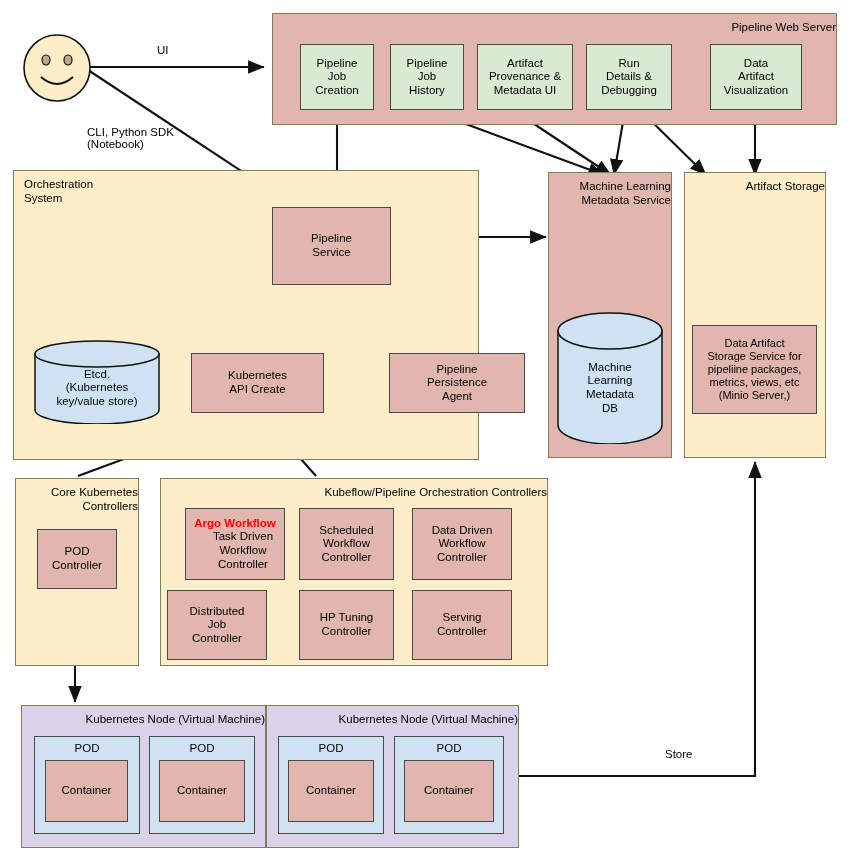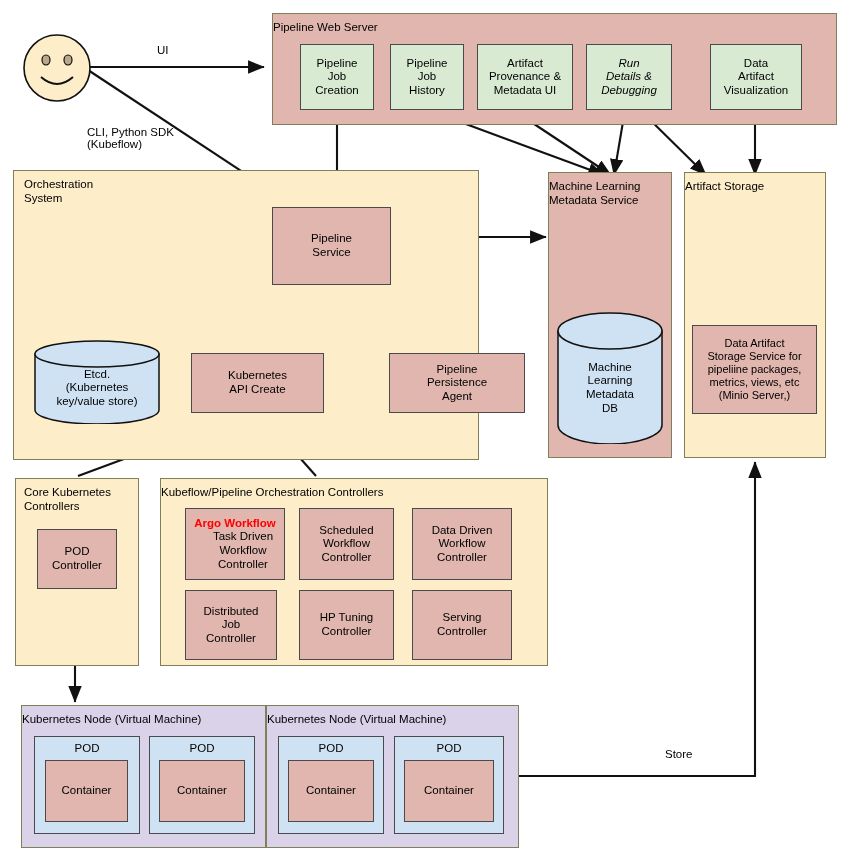--- a/index.html
+++ b/index.html
@@ -2,21 +2,21 @@
 <html><head>
 <meta charset="utf-8">
 <title>Kubeflow Pipelines Architecture</title>
 <style>
   html,body{margin:0;padding:0;background:#ffffff;}
   body{font-family:"Liberation Sans",sans-serif;}
   #stage{position:relative;width:850px;height:865px;background:#fff;overflow:hidden;}
   #edges{position:absolute;left:0;top:0;width:850px;height:865px;pointer-events:none;}
   .node{position:absolute;box-sizing:border-box;display:flex;align-items:center;justify-content:center;text-align:center;line-height:1.18;color:#000;}
   .grp{border:1px solid #7f7f5a;align-items:flex-start;}
-  .grp > .grp-title{width:100%;text-align:left;padding-top:7px;font-size:11.5px;}
+  .grp > .grp-title{width:100%;text-align:right;padding-top:7px;font-size:11.5px;}
   .grp-left > .grp-title{text-align:left;padding-left:10px;}
   .box{border:1px solid #4a4a4a;font-size:11.5px;}
   .pink{background:#e0b6ae;}
   .green{background:#d9ead3;}
   .cream{background:#fdedc9;}
   .lav{background:#d9d2e9;}
   .blue{background:#cfe2f3;}
   .pinkpanel{background:#e0b6ae;}
   .edge-label{position:absolute;font-size:11.5px;color:#000;white-space:pre;}
   .argo{color:#ff0000;font-weight:bold;}
@@ -80,40 +80,40 @@
 
   <svg class="actor" style="left:22px;top:33px;" width="70" height="70" viewBox="0 0 70 70">
     <circle cx="35" cy="35" r="33" fill="#fdedc9" stroke="#111" stroke-width="1.6"></circle>
     <ellipse cx="24" cy="27" rx="4" ry="5" fill="#b9a98a" stroke="#111" stroke-width="1.2"></ellipse>
     <ellipse cx="46" cy="27" rx="4" ry="5" fill="#b9a98a" stroke="#111" stroke-width="1.2"></ellipse>
     <path d="M19 44 Q35 58 51 44" fill="none" stroke="#111" stroke-width="2"></path>
   </svg>
 
   <div class="edge-label" style="left:157px;top:44px;">UI</div>
   <div class="edge-label" style="left:87px;top:126px;">CLI, Python SDK
-(Kubeflow)</div>
+(Notebook)</div>
   <div class="edge-label" style="left:437px;top:226px;">Store</div>
   <div class="edge-label" style="left:233px;top:303px;">Create
 Resource</div>
   <div class="edge-label" style="left:334px;top:362px;">Watch</div>
   <div class="edge-label" style="left:665px;top:748px;">Store</div>
 
   <div class="node grp pinkpanel" style="left:272px;top:13px;width:565px;height:112px;">
     <div class="grp-title">Pipeline Web Server</div>
   </div>
   <div class="node box green" style="left:300px;top:44px;width:74px;height:66px;white-space:pre-line;">Pipeline
 Job
 Creation</div>
   <div class="node box green" style="left:390px;top:44px;width:74px;height:66px;white-space:pre-line;">Pipeline
 Job
 History</div>
   <div class="node box green" style="left:477px;top:44px;width:96px;height:66px;white-space:pre-line;">Artifact
 Provenance &amp;
 Metadata UI</div>
-  <div class="node box green" style="left:586px;top:44px;width:86px;height:66px;white-space:pre-line;font-style:italic;">Run
+  <div class="node box green" style="left:586px;top:44px;width:86px;height:66px;white-space:pre-line;">Run
 Details &amp;
 Debugging</div>
   <div class="node box green" style="left:710px;top:44px;width:92px;height:66px;white-space:pre-line;">Data
 Artifact
 Visualization</div>
 
   <div class="node grp cream grp-left" style="left:13px;top:170px;width:466px;height:290px;">
     <div class="grp-title" style="white-space:pre-line;">Orchestration
 System</div>
   </div>
@@ -170,21 +170,21 @@
     <span style="white-space:pre-line;margin-left:16px;">Task Driven
 Workflow
 Controller</span>
   </div>
   <div class="node box pink" style="left:299px;top:508px;width:95px;height:72px;white-space:pre-line;">Scheduled
 Workflow
 Controller</div>
   <div class="node box pink" style="left:412px;top:508px;width:100px;height:72px;white-space:pre-line;">Data Driven
 Workflow
 Controller</div>
-  <div class="node box pink" style="left:185px;top:590px;width:92px;height:70px;white-space:pre-line;">Distributed
+  <div class="node box pink" style="left:167px;top:590px;width:100px;height:70px;white-space:pre-line;">Distributed
 Job
 Controller</div>
   <div class="node box pink" style="left:299px;top:590px;width:95px;height:70px;white-space:pre-line;">HP Tuning
 Controller</div>
   <div class="node box pink" style="left:412px;top:590px;width:100px;height:70px;white-space:pre-line;">Serving
 Controller</div>
 
   <div class="node grp lav" style="left:21px;top:705px;width:245px;height:143px;">
     <div class="grp-title">Kubernetes Node (Virtual Machine)</div>
   </div>

